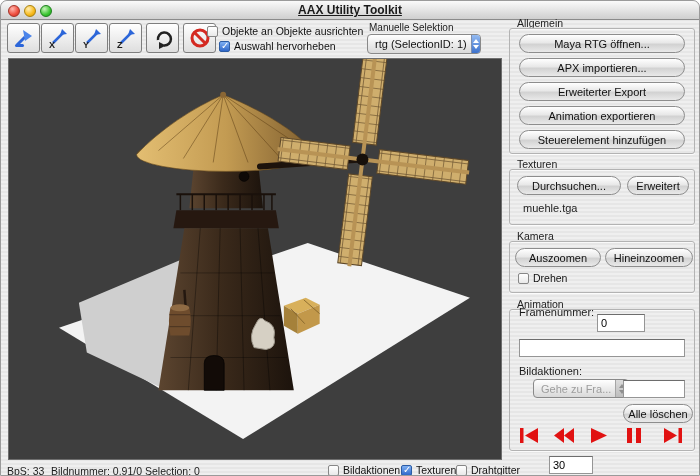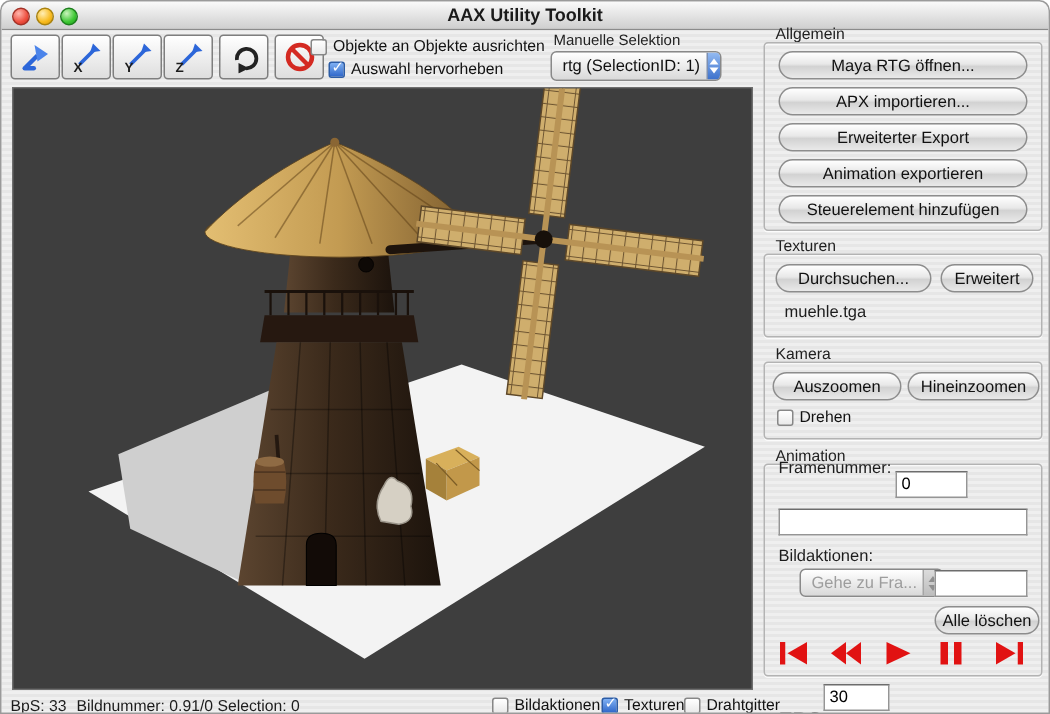--- a/index.html
+++ b/index.html
@@ -8,21 +8,21 @@
     position:relative;width:700px;height:476px;overflow:hidden;
     font-family:"Liberation Sans",sans-serif;font-size:11px;color:#111;
     background:repeating-linear-gradient(180deg,#efefef 0 2px,#e6e6e6 2px 4px);
     border-radius:7px 7px 0 0;border:1px solid #9a9a9a;
   }
   
   .titlebar{
     position:absolute;left:0;top:0;width:100%;height:19px;
     background:linear-gradient(#fafafa,#cfcfcf);
     border-bottom:1px solid #8b8b8b;border-radius:7px 7px 0 0;
-    text-align:center;line-height:19px;font-size:12px;font-weight:bold;color:#1a1a1a;
+    text-align:center;line-height:19px;font-size:12px;font-weight:bold;color:#1a1a1a;text-decoration:underline;
   }
   .light{position:absolute;top:4px;width:12px;height:12px;border-radius:50%;cursor:default;}
   .light.red{left:7px;background:radial-gradient(circle at 35% 30%,#ffb6ad,#ee4e3e 60%,#c23227);border:1px solid #a33227;}
   .light.yellow{left:23px;background:radial-gradient(circle at 35% 30%,#ffeeb5,#f8ba1c 60%,#d2960f);border:1px solid #a9820e;}
   .light.green{left:39px;background:radial-gradient(circle at 35% 30%,#c9f3bc,#3bc631 60%,#1f9a1f);border:1px solid #1d7f1d;}
   
   .toolbtn{
     position:absolute;top:22px;width:33px;height:30px;
     background:linear-gradient(#ffffff,#dedede);
     border:1px solid #7e7e7e;border-radius:3px;

